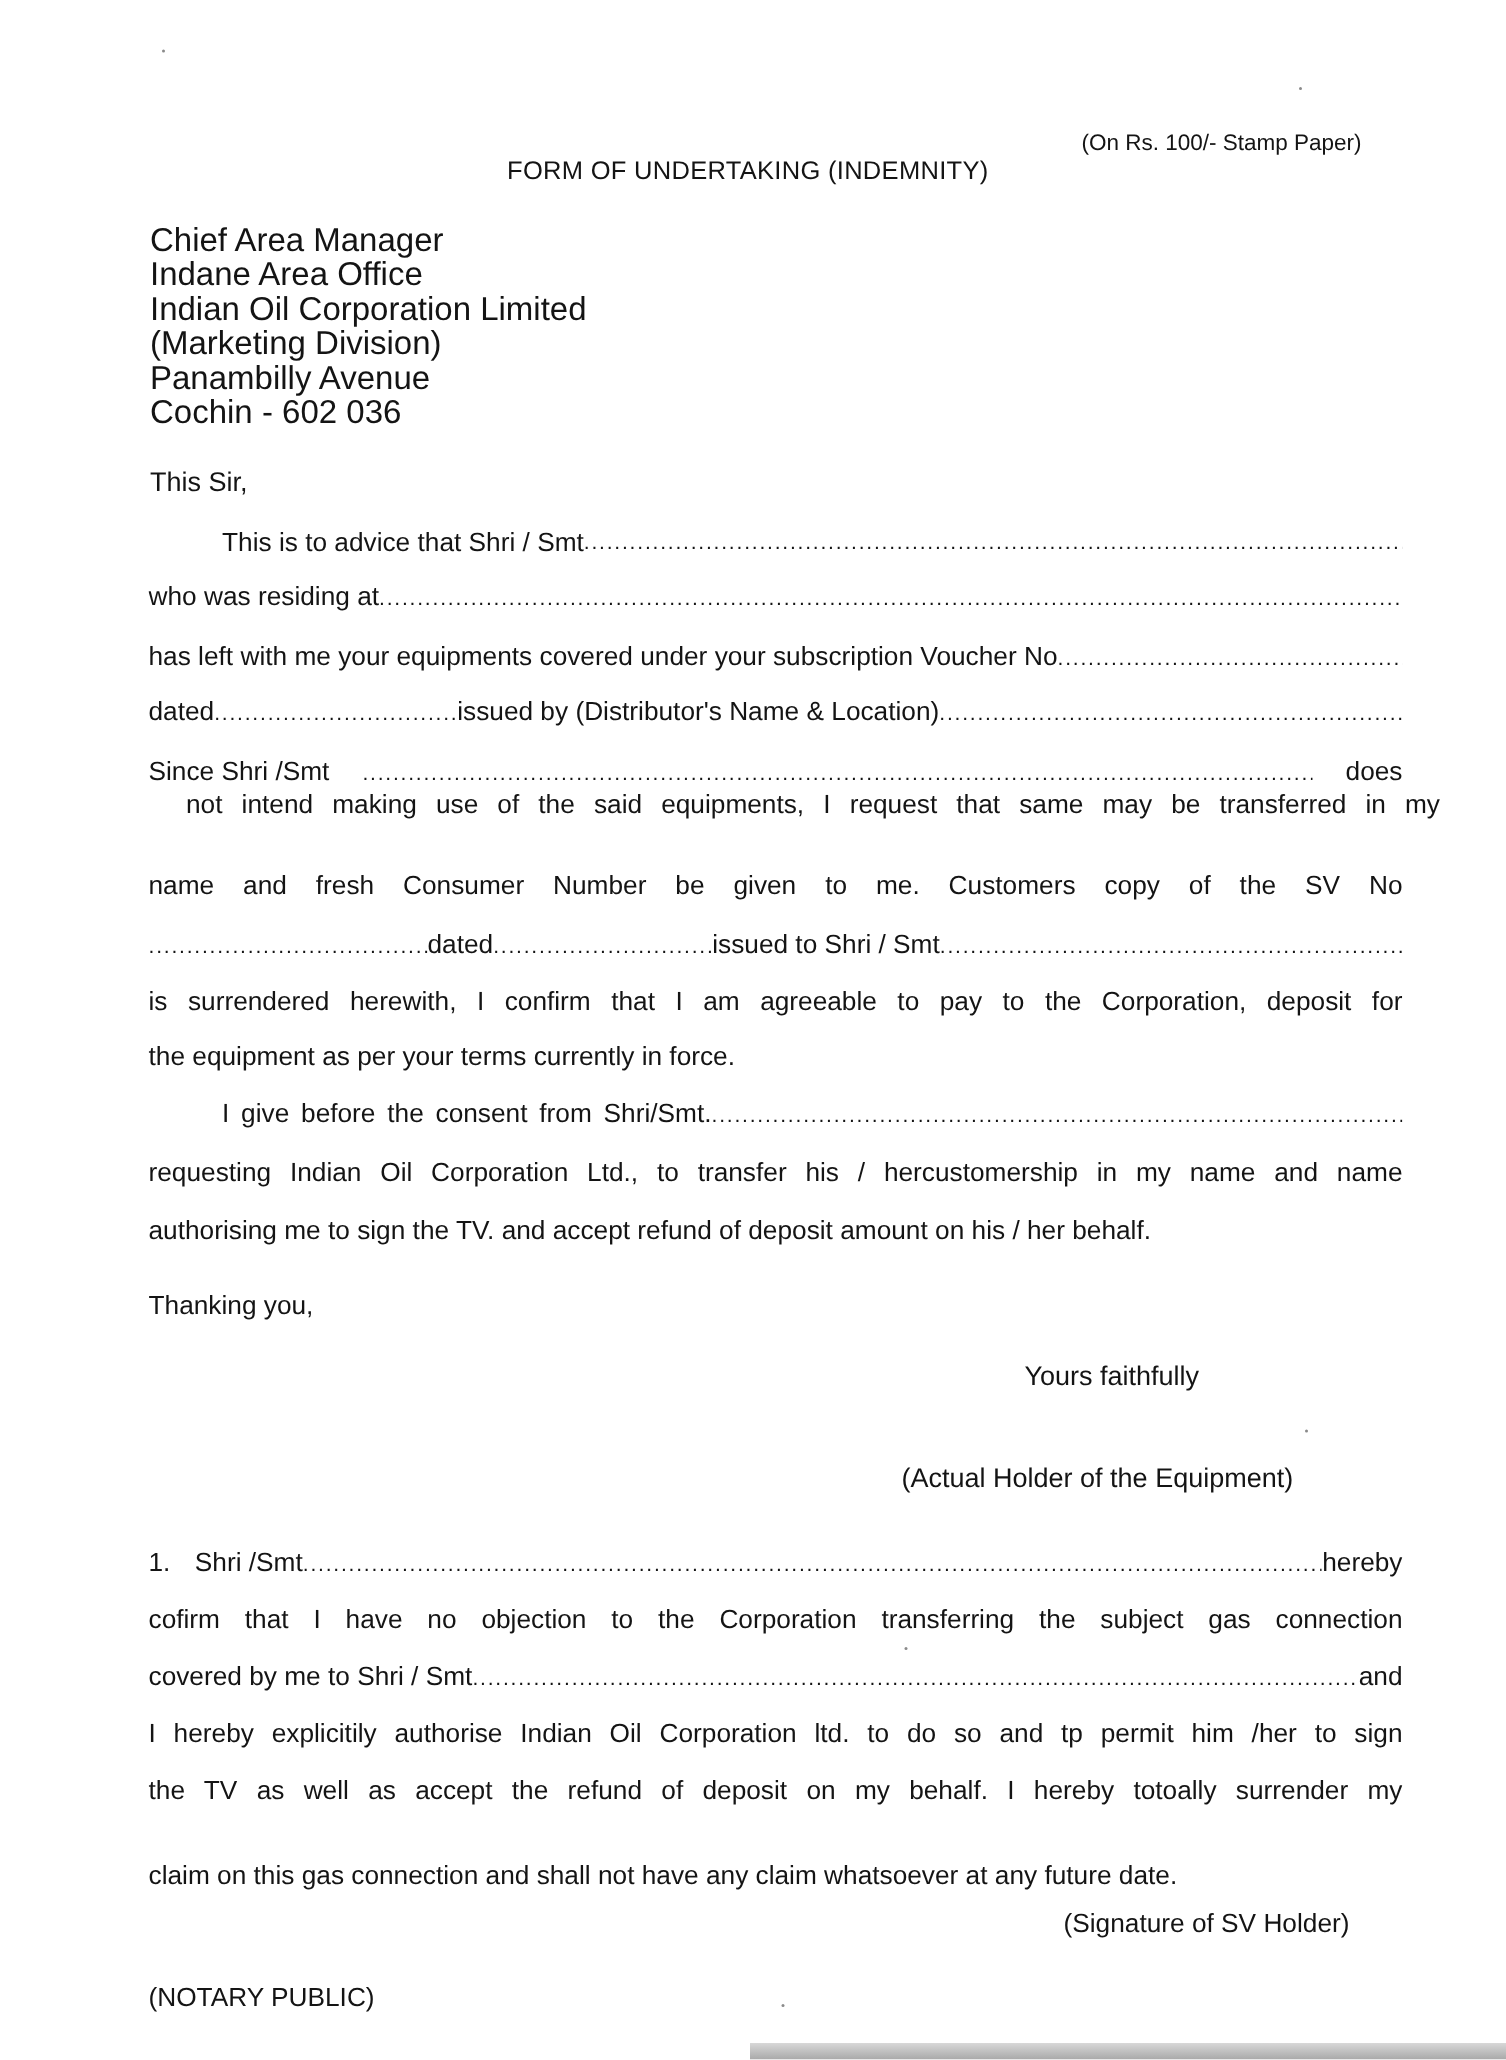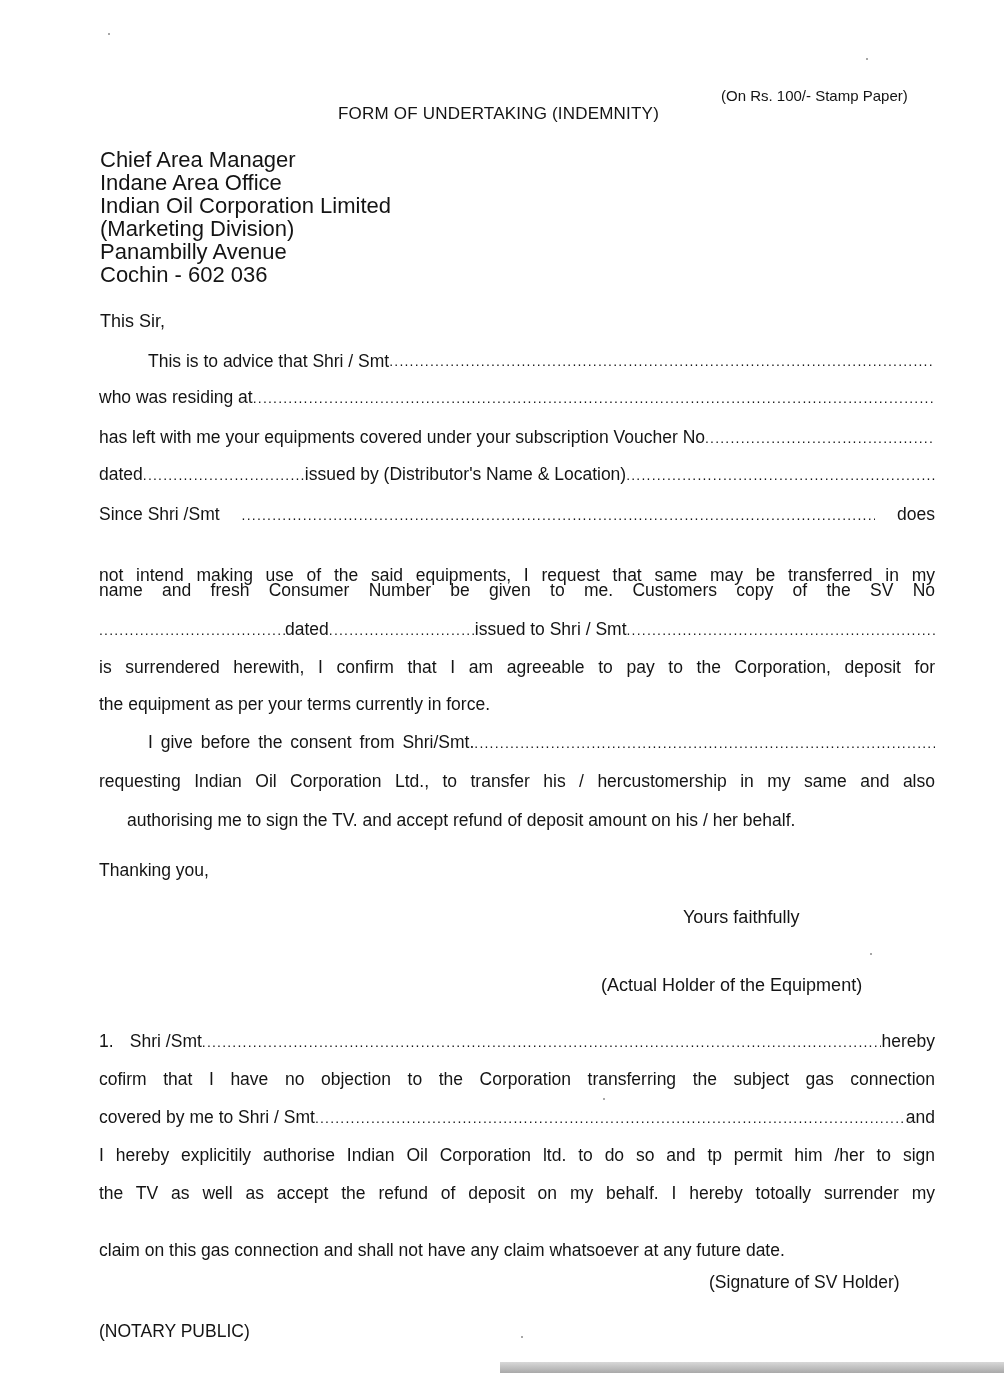--- a/index.html
+++ b/index.html
@@ -70,21 +70,21 @@
   <span>issued by (Distributor's Name &amp; Location) </span>
   <span class="dots"></span>
 </div>
 
 <div class="line" style="top:504px;gap:22px;">
   <span>Since Shri /Smt </span>
   <span class="dots"></span>
   <span>does</span>
 </div>
 
-<div class="line" style="top:565px;">
+<div class="line" style="top:526px;margin-left:25px;">
   <span class="just" style="width:836px;">not intend making use  of the said equipments, I request that same may be transferred  in my</span>
 </div>
 
 <div class="line" style="top:580px;">
   <span class="just" style="width:836px;">name and fresh Consumer Number be given to me. Customers copy of the SV No</span>
 </div>
 
 <div class="line" style="top:619px;">
   <span class="fixed-dots" style="width:186px;">........................................</span>
   <span>dated</span>
@@ -100,24 +100,24 @@
 <div class="line" style="top:694px;">
   <span>the equipment as per your terms currently in force.</span>
 </div>
 
 <div class="line" style="top:732px; padding-left:49px; width:787px;">
   <span style="word-spacing:3px;">I give before the consent from Shri/Smt. </span>
   <span class="dots"></span>
 </div>
 
 <div class="line" style="top:771px;">
-  <span class="just" style="width:836px;">requesting Indian Oil Corporation Ltd., to transfer his / hercustomership in my same and also</span>
+  <span class="just" style="width:836px;">requesting Indian Oil Corporation Ltd., to transfer his / hercustomership in my name and name</span>
 </div>
 
-<div class="line" style="top:810px;margin-left:28px;">
+<div class="line" style="top:810px;">
   <span>authorising me to sign the TV. and accept refund of deposit amount on his / her behalf.</span>
 </div>
 
 <div class="abs" style="left:99px; top:860px; font-size:17.5px;">Thanking you,</div>
 
 <div class="abs" style="left:683px; top:907px; font-size:18px;">Yours faithfully</div>
 <div class="abs" style="left:601px; top:975px; font-size:18px;">(Actual Holder of the Equipment)</div>
 
 <div class="line" style="top:1031px;">
   <span style="width:61px; display:inline-block;">1.</span>

